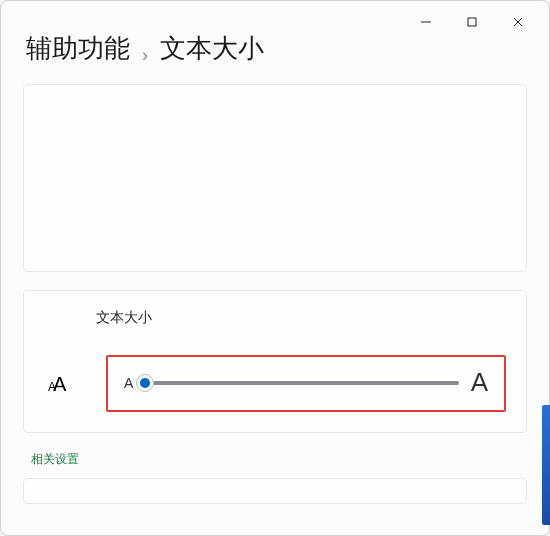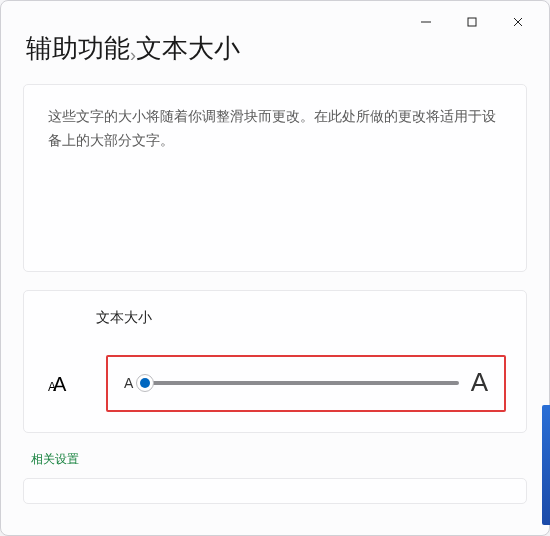--- a/index.html
+++ b/index.html
@@ -43,21 +43,21 @@
       font-size: 14px;
     }
     .titlebar-btn svg {
       width: 12px;
       height: 12px;
     }
     .header {
       padding: 0 25px 18px 25px;
       display: flex;
       align-items: flex-end;
-      gap: 0;
+      gap: 12px;
       font-size: 26px;
       color: #1a1a1a;
       margin-top: -12px;
     }
     .header .crumb {
       color: #1a1a1a;
       font-weight: 500;
     }
     .header .chevron {
       color: #888;
@@ -237,21 +237,20 @@
 
   <div class="header">
     <span class="crumb">辅助功能</span>
     <span class="chevron">›</span>
     <span class="crumb">文本大小</span>
   </div>
 
   <div class="content">
 
     <div class="card preview-card">
-      <div class="card-desc">这些文字的大小将随着你调整滑块而更改。在此处所做的更改将适用于设备上的大部分文字。</div>
     </div>
 
     <div class="card size-card">
       <div class="size-label">文本大小</div>
       <div class="size-row">
         <div class="size-icon">
           <span class="small-a">A</span><span class="big-a">A</span>
         </div>
         <div class="highlight-box">
           <div class="slider-row">

